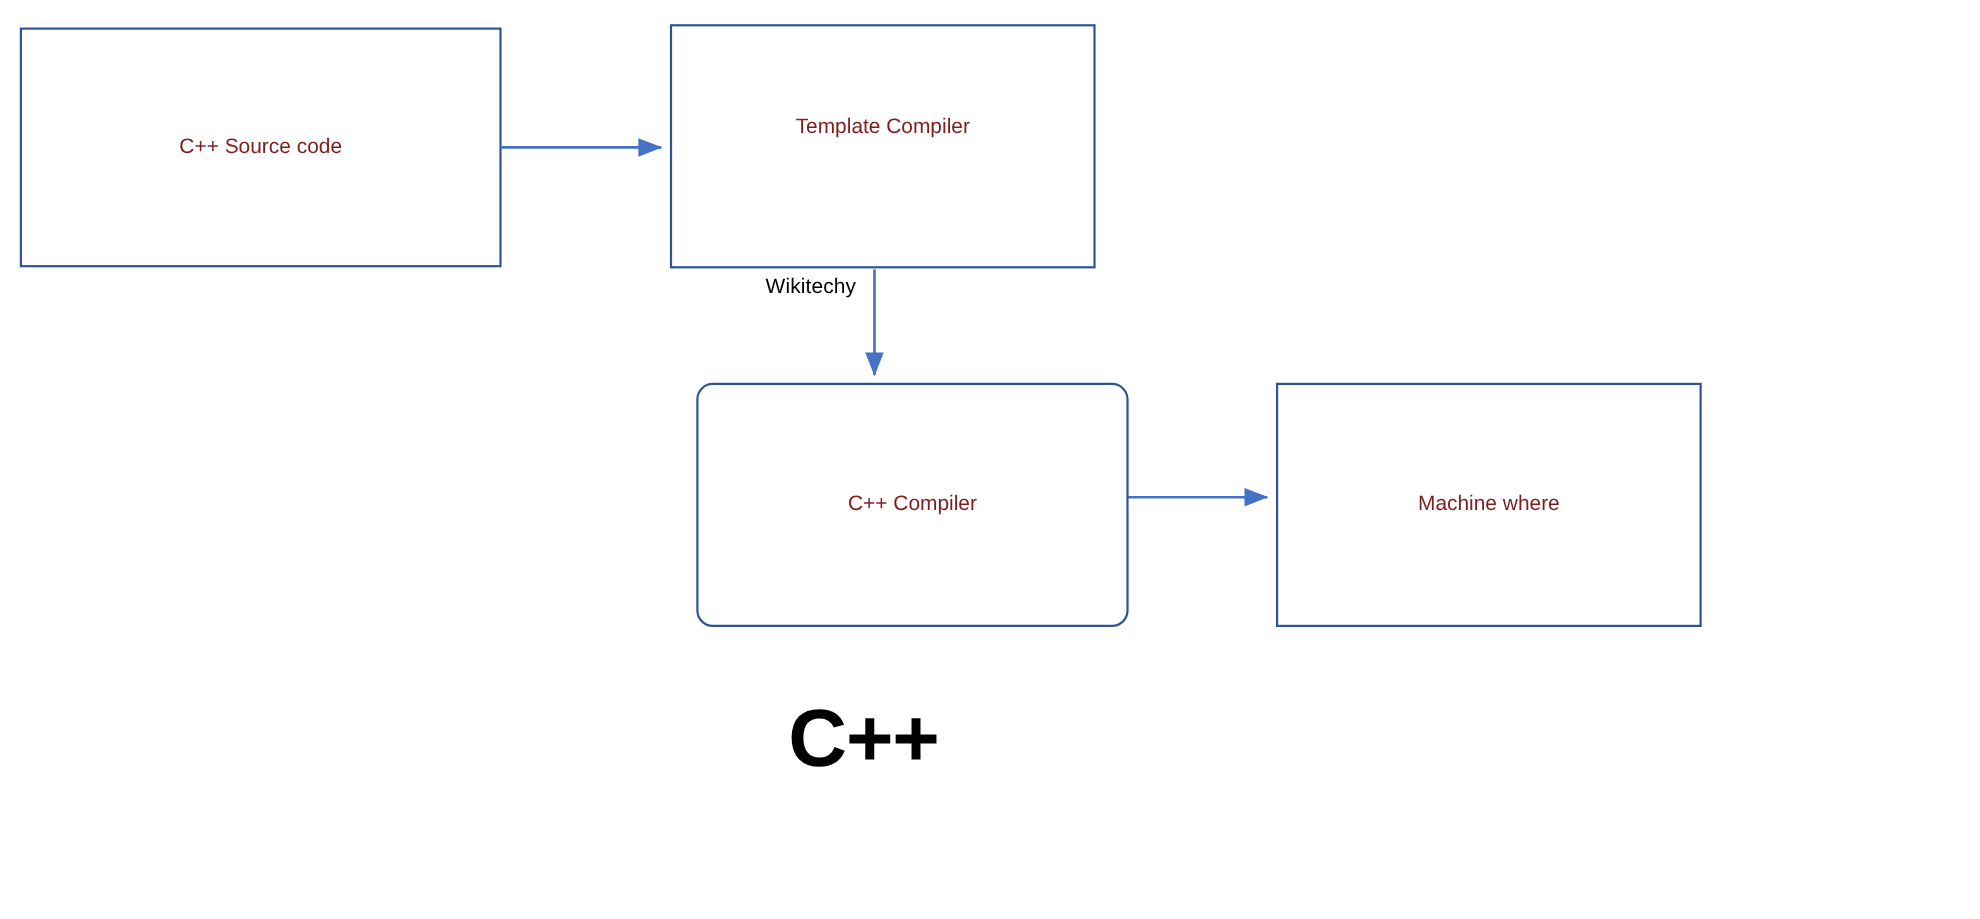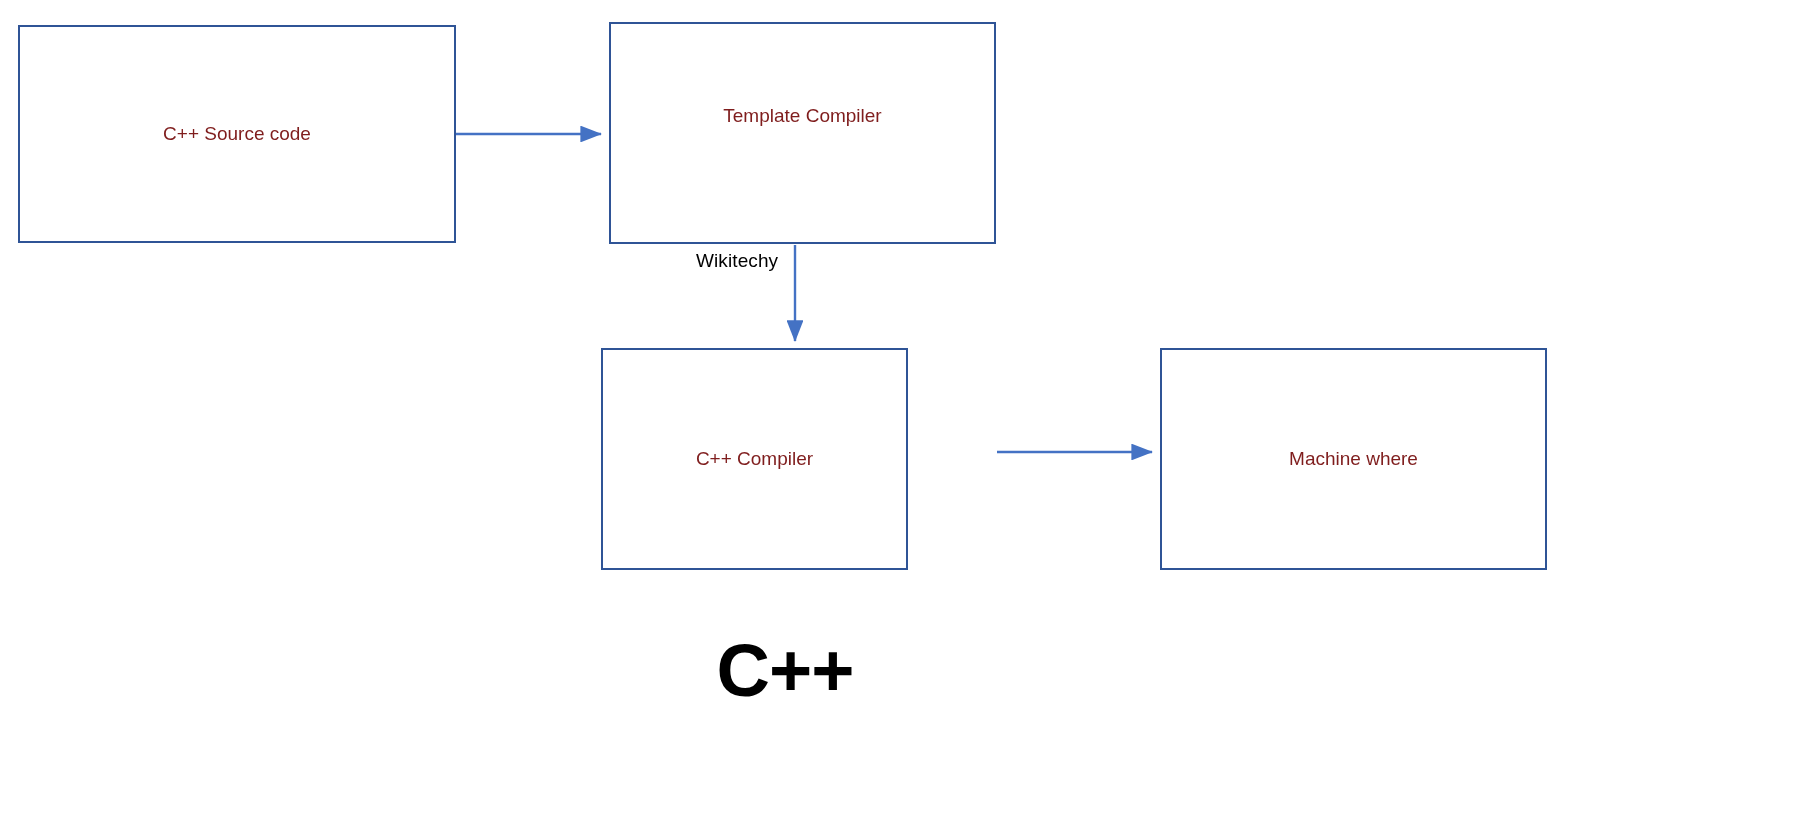--- a/index.html
+++ b/index.html
@@ -40,21 +40,21 @@
     white-space: pre-line;
     padding: 0 10px;
   }
   .node-label.title {
     margin-bottom: 34px;
   }
 
   
   #node-source   { left: 18px;   top: 25px;  width: 438px; height: 218px; justify-content: center; }
   #node-template { left: 609px;  top: 22px;  width: 387px; height: 222px; }
-  #node-cxx      { left: 601px;  top: 348px; width: 307px; height: 222px; }
+  #node-cxx      { left: 633px;  top: 348px; width: 393px; height: 222px; border-radius: 15px; }
   #node-machine  { left: 1160px; top: 348px; width: 387px; height: 222px; }
 
   
   #connectors {
     position: absolute;
     left: 0;
     top: 0;
     width: 1800px;
     height: 835px;
     pointer-events: none;

